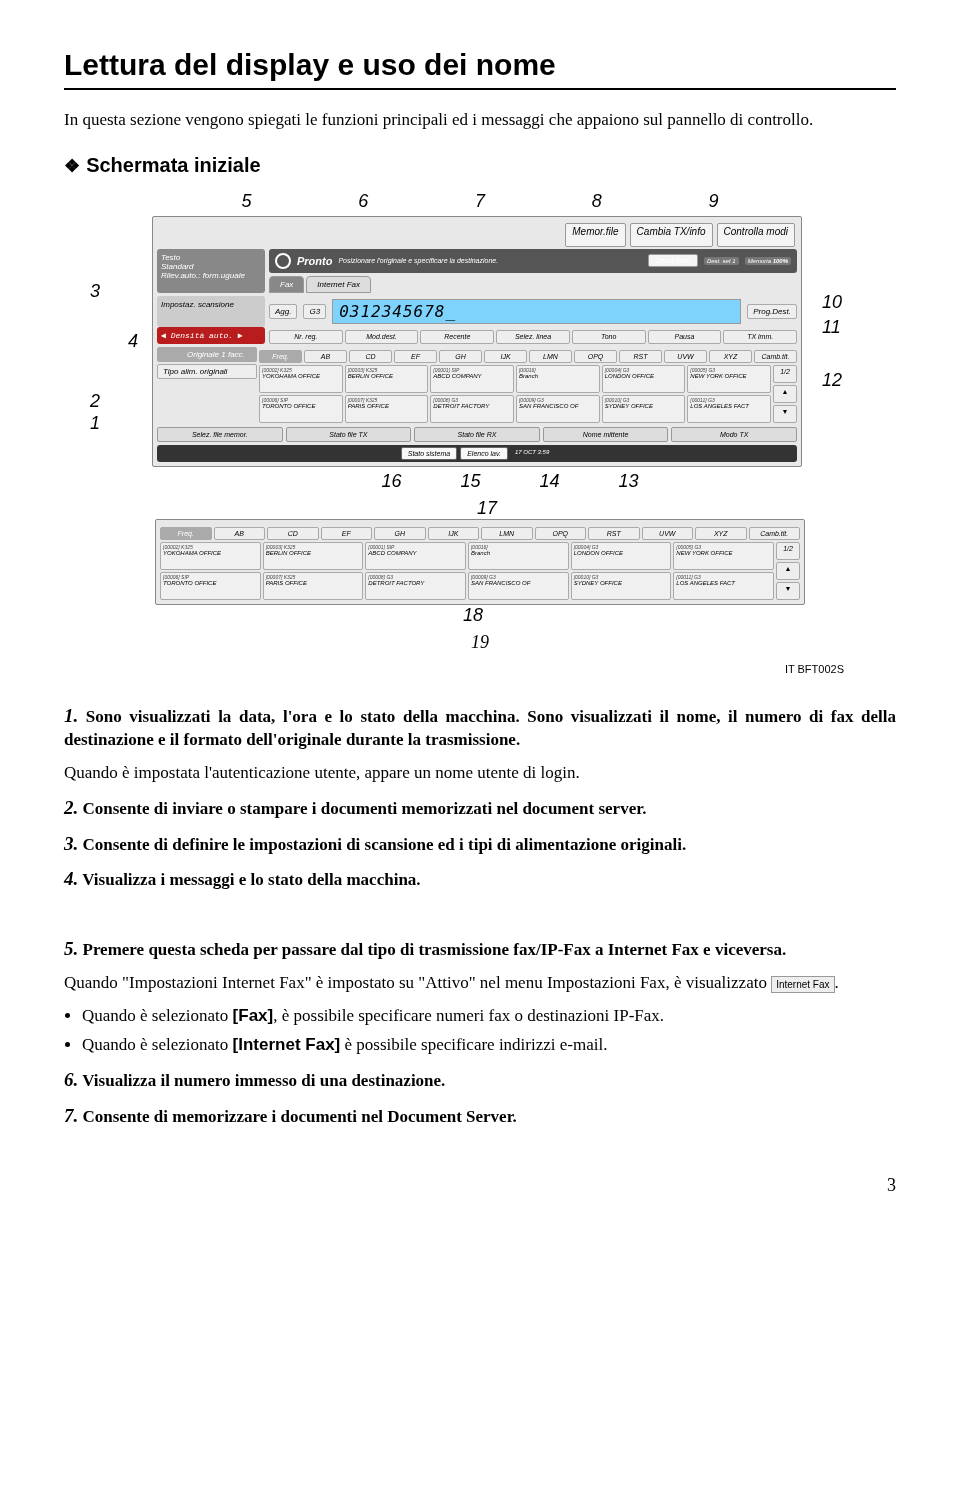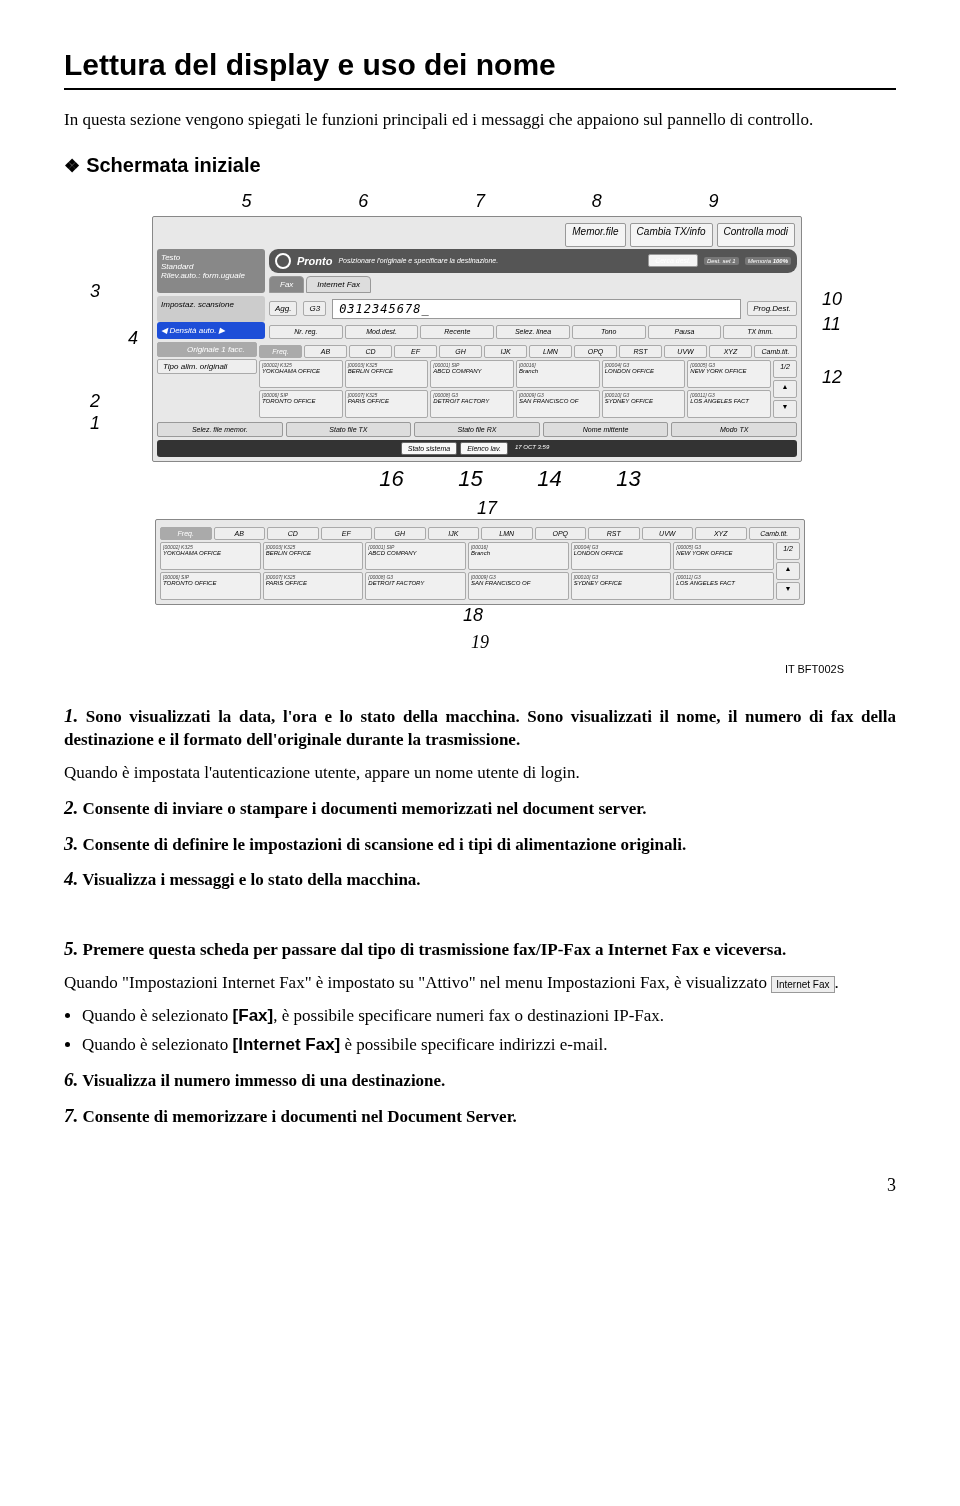--- a/index.html
+++ b/index.html
@@ -107,21 +107,21 @@
     border-radius: 3px;
   }
   .status-right {
     flex: 1;
   }
   .pronto-bar {
     background: #555;
     color: #fff;
     font-size: 11px;
     padding: 4px 6px;
-    border-radius: 9px;
+    border-radius: 3px;
     display: flex;
     align-items: center;
     gap: 6px;
   }
   .circ {
     width: 12px; height: 12px; border: 2px solid #fff; border-radius: 50%;
   }
   .tab-row {
     display: flex;
     gap: 2px;
@@ -142,25 +142,25 @@
     margin: 3px 0;
   }
   .btn-sm {
     font-size: 8px;
     padding: 2px 5px;
     background: #eee;
     border: 1px solid #aaa;
     border-radius: 2px;
   }
   .dial {
-    background: #ffffff;
+    background: #7dd3fc;
     border: 1px solid #999;
     padding: 2px 6px;
     font-family: monospace;
-    font-size: 12px;
+    font-size: 16px;
     letter-spacing: 1px;
     flex: 1;
   }
   .key-row {
     display: flex;
     gap: 2px;
     margin-top: 3px;
   }
   .key {
     font-size: 7px;
@@ -235,21 +235,21 @@
     padding: 2px 6px;
     background: #f8f8f8;
     border: 1px solid #666;
     border-radius: 2px;
   }
   .black-label { color:#fff; font-size:6px; padding:2px 4px; }
   .under-nums {
     display: flex;
     justify-content: space-around;
     font-style: italic;
-    font-size: 22px;
+    font-size: 18px;
     margin-top: 4px;
     padding: 0 140px 0 200px;
   }
   .figcode {
     width: 780px;
     margin: 4px auto 28px auto;
     text-align: right;
     font-family: Arial, Helvetica, sans-serif;
     font-size: 11px;
     padding-right: 68px;
@@ -356,21 +356,21 @@
           <div class="status-row" style="margin-top:3px;">
             <div class="status-left" style="background:#ccc;color:#000;">Impostaz. scansione</div>
             <div class="status-right number-row">
               <span class="btn-sm">Agg.</span>
               <span class="btn-sm">G3</span>
               <span class="dial">0312345678_</span>
               <span class="btn-sm">Prog.Dest.</span>
             </div>
           </div>
           <div class="status-row">
-            <div class="status-left" style="background:#1d4ed8;">
+            <div class="status-left" style="background:#b91c1c;font-family:Liberation Mono, monospace;">
               ◀ <span>Densità auto.</span> ▶
             </div>
             <div class="status-right key-row">
               <span class="key">Nr. reg.</span>
               <span class="key">Mod.dest.</span>
               <span class="key">Recente</span>
               <span class="key">Selez. linea</span>
               <span class="key">Tono</span>
               <span class="key">Pausa</span>
               <span class="key">TX imm.</span>

